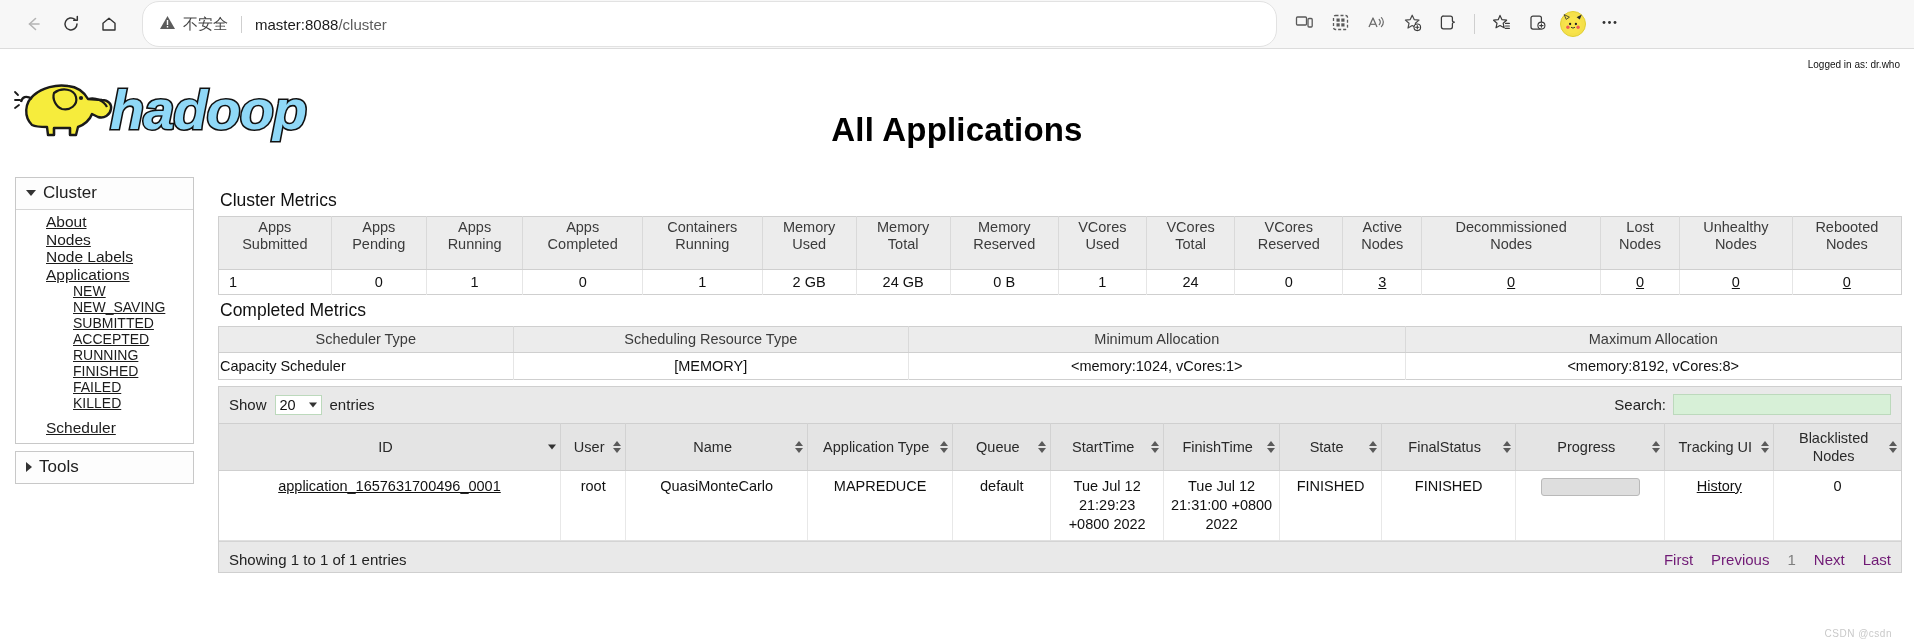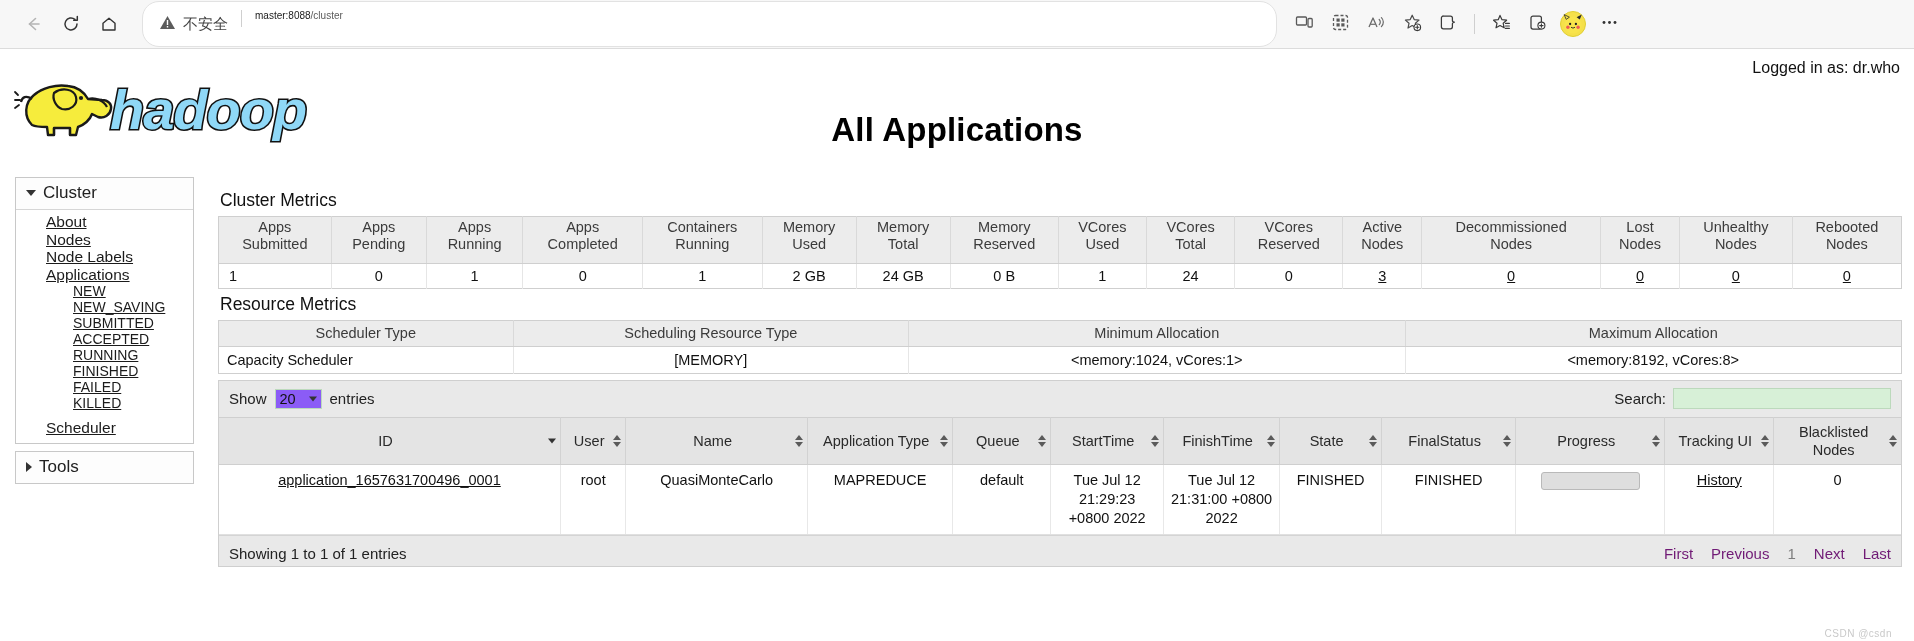--- a/index.html
+++ b/index.html
@@ -25,48 +25,48 @@
     display:flex; align-items:center; justify-content:center;
     border-radius:6px; flex:none; cursor:default;
   }
   .nav-btn svg { display:block; }
   #omnibox {
     flex:1 1 auto;
     height:46px; margin-left:14px; margin-right:10px;
     background:#ffffff;
     border:1px solid #e2e2e2;
     border-radius:17px;
-    display:flex; 
+    display:flex; align-items:center;
     padding:8px 16px;
     max-width:1135px;
   }
   #security-chip { display:flex; align-items:center; gap:7px; flex:none; }
   #security-text { font-size:15px; color:#444; }
   #omnibox-sep { width:1px; height:17px; background:#cfcfcf; margin:0 13px; flex:none; }
-  #url-text { font-size:10px; color:#5c5c5c; white-space:nowrap; }
+  #url-text { font-size:15px; color:#5c5c5c; white-space:nowrap; }
   #url-text .host { color:#1a1a1a; }
   #toolbar-right { display:flex; align-items:center; gap:2px; flex:none; }
   .tb-icon {
     width:34px; height:34px; display:flex; align-items:center; justify-content:center;
     border-radius:5px;
   }
   .tb-sep { width:1px; height:20px; background:#cfcfcf; margin:0 7px; }
   #avatar {
     width:26px; height:26px; border-radius:50%;
     background:#f5e04a; border:1px solid #e0cf32;
     display:flex; align-items:center; justify-content:center;
     font-size:15px; line-height:1;
   }
 
   
   #page { position:relative; width:100%; height:592px; background:#fff; }
 
   #logged-in {
     position:absolute; right:14px; top:10px;
-    font-size:16px; color:#111;
+    font-size:10px; color:#111;
   }
 
   #logo-box {
     position:absolute; left:12px; top:16px;
     width:318px; height:79px;
     display:flex; align-items:center;
   }
   #logo-svg { display:block; }
 
   #page-title {
@@ -120,21 +120,21 @@
     width:100%;
     border:1px solid #cfcfcf;
     font-size:14.5px;
   }
   table.grid th {
     background:#ececec;
     border-right:1px solid #d9d9d9;
     border-bottom:1px solid #cfcfcf;
     font-weight:normal;
     color:#3b3b3b;
-    padding:2px 6px 10px;
+    padding:2px 6px 16px;
     text-align:center;
     line-height:17px;
     vertical-align:middle;
   }
   table.grid th:last-child { border-right:none; }
   table.grid td {
     border-right:1px solid #e6e6e6;
     padding:3px 6px;
     text-align:center;
     color:#111;
@@ -144,33 +144,33 @@
   table.grid td:last-child { border-right:none; }
   td.lft, th.lft { text-align:left !important; }
   a.ulink { color:#111; text-decoration:underline; }
 
   
   #cluster-metrics td { text-align:center; }
   #cluster-metrics td.first { text-align:left; padding-left:10px; }
 
   
   #scheduler-metrics th { padding:4px 6px; }
-  #scheduler-metrics td { padding:4px 8px; }
+  #scheduler-metrics td { padding:4px 1px; }
 
   
   #dt-wrap { margin-top:6px; border:1px solid #cfcfcf; background:#e9e9e9; }
   #dt-top {
     display:flex; align-items:center; justify-content:space-between;
     padding:7px 10px 8px 10px;
     background:#e9e9e9;
     font-size:15px; color:#222;
   }
   #dt-length { display:flex; align-items:center; gap:8px; }
   #len-select {
-    background:#8b5cf6;
+    background:#ffffff;
     border:1px solid #bcd9bc;
     font-family:"Liberation Sans", sans-serif;
     font-size:14.5px;
     padding:1px 16px 1px 4px;
     appearance:none;
     -webkit-appearance:none;
     background-image:none;
     position:relative;
     color:#111;
     border-radius:0;
@@ -488,21 +488,21 @@
           <td>0</td>
           <td><a class="ulink" href="#">3</a></td>
           <td><a class="ulink" href="#">0</a></td>
           <td><a class="ulink" href="#">0</a></td>
           <td><a class="ulink" href="#">0</a></td>
           <td><a class="ulink" href="#">0</a></td>
         </tr>
       </tbody>
     </table>
 
-    <div class="section-title second">Resource Metrics</div>
+    <div class="section-title second">Completed Metrics</div>
     <table class="grid" id="scheduler-metrics">
       <thead>
         <tr>
           <th style="width:17.5%">Scheduler Type</th>
           <th style="width:23.5%">Scheduling Resource Type</th>
           <th style="width:29.5%">Minimum Allocation</th>
           <th style="width:29.5%">Maximum Allocation</th>
         </tr>
       </thead>
       <tbody>

